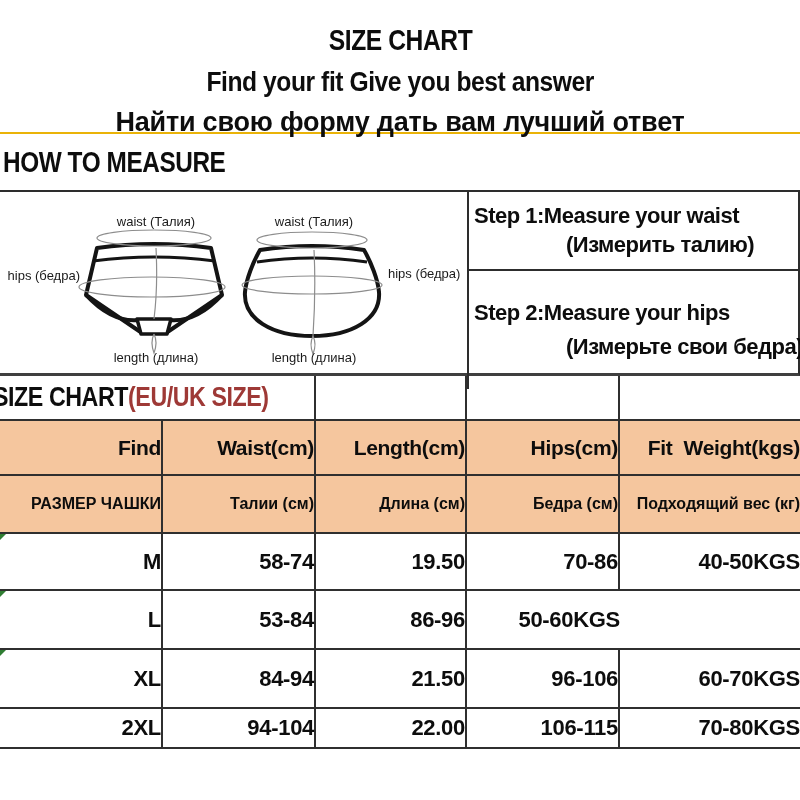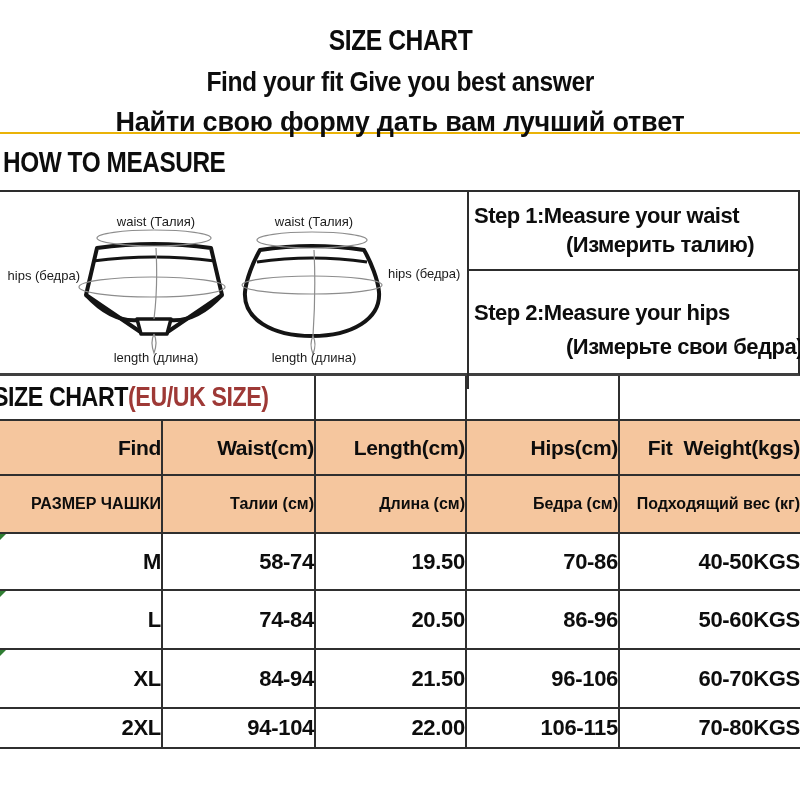--- a/index.html
+++ b/index.html
@@ -145,22 +145,21 @@
     <div class="trow row-data h-m">
       <div class="cell corner-mark">M</div>
       <div class="cell">58-74</div>
       <div class="cell">19.50</div>
       <div class="cell">70-86</div>
       <div class="cell">40-50KGS</div>
     </div>
 
     <div class="trow row-data h-l">
       <div class="cell corner-mark">L</div>
-      <div class="cell">74-84</div>
-      <div class="cell">20.50</div>
+      <div class="cell">53-84</div>
       <div class="cell">86-96</div>
       <div class="cell">50-60KGS</div>
     </div>
 
     <div class="trow row-data h-xl">
       <div class="cell corner-mark">XL</div>
       <div class="cell">84-94</div>
       <div class="cell">21.50</div>
       <div class="cell">96-106</div>
       <div class="cell">60-70KGS</div>

